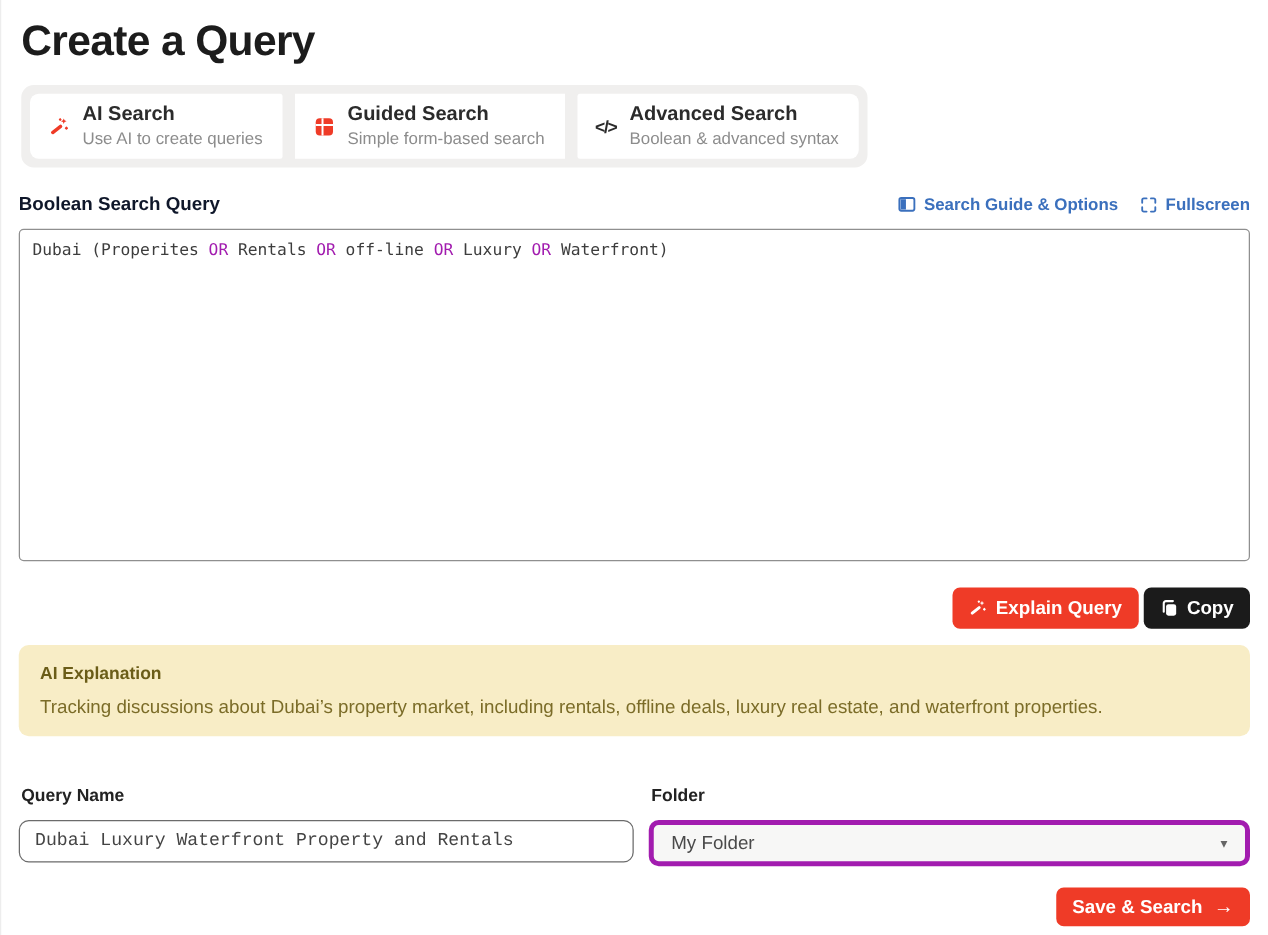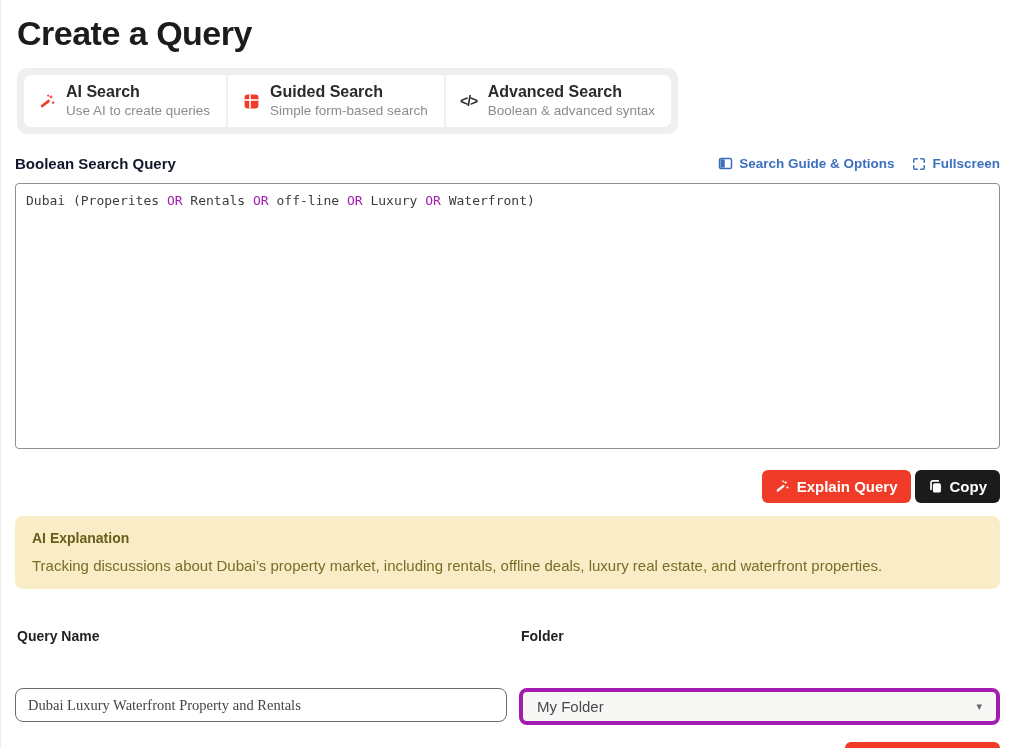--- a/index.html
+++ b/index.html
@@ -4,21 +4,21 @@
 <style>
   * { box-sizing: border-box; margin: 0; padding: 0; }
   html, body { width: 1014px; height: 748px; background: #fff; overflow: hidden; }
   body { font-family: "Liberation Sans", sans-serif; color: #1f1f1f; border-left: 1px solid #ededed; }
   .page { padding: 0 14px; }
 
   
   .page-title { margin: 12px 0 14px 2px; font-size: 34px; line-height: 42px; font-weight: 800; letter-spacing: -0.5px; color: #1c1c1c; }
 
   
-  .tabs-wrap { display: inline-flex; gap: 2px; background: #f0efee; border-radius: 10px; padding: 7px; margin-left: 2px; }
+  .tabs-wrap { display: inline-flex; gap: 10px; background: #f0efee; border-radius: 10px; padding: 7px; margin-left: 2px; }
   .tab { display: flex; align-items: center; gap: 10px; background: #fff; padding: 7px 16px 7px 14px; cursor: pointer; }
   .tab:first-child { border-radius: 7px 2px 2px 7px; }
   .tab:last-child { border-radius: 2px 7px 7px 2px; }
   .tab .ticon { width: 18px; display: flex; align-items: center; justify-content: center; flex: 0 0 auto; }
   .tab-texts { display: flex; flex-direction: column; }
   .tab-title { font-size: 16px; font-weight: 700; color: #2b2b2b; line-height: 20px; }
   .tab-sub { font-size: 13.5px; color: #8c8c8c; line-height: 18px; }
   .code-glyph { font-size: 14px; font-weight: 800; color: #2b2b2b; letter-spacing: -1px; }
 
   
@@ -37,25 +37,25 @@
   .btn-red { background: #ef3b27; }
   .btn-black { background: #1b1b1b; }
 
   
   .ai-box { margin-top: 13px; background: #f8edc6; border-radius: 8px; padding: 13px 17px; }
   .ai-title { font-size: 14px; font-weight: 800; color: #6b5d18; line-height: 18px; }
   .ai-body { margin-top: 9px; font-size: 15px; color: #7b6c28; line-height: 20px; }
 
   
   .form-row { display: flex; gap: 12px; margin-top: 38px; }
-  .form-col { display: flex; flex-direction: column; gap: 32px; }
+  .form-col { display: flex; flex-direction: column; }
   .col-left { width: 492px; }
   .col-right { flex: 1; }
   .field-label { font-size: 14px; font-weight: 800; color: #222; line-height: 18px; margin-bottom: 11px; margin-left: 2px; }
-  .text-input { width: 100%; height: 34px; border: 1px solid #6b6b6b; border-radius: 8px; padding: 0 12px; font-family: Liberation Serif, serif; font-size: 14.5px; color: #444; background: #fff; }
+  .text-input { width: 100%; height: 34px; border: 1px solid #6b6b6b; border-radius: 8px; padding: 0 12px; font-family: Liberation Mono, monospace; font-size: 14.5px; color: #444; background: #fff; }
   .select { height: 37px; background: #f7f7f6; border: 4px solid #a21caf; border-radius: 8px; display: flex; align-items: center; justify-content: space-between; padding: 0 14px; cursor: pointer; }
   .select-value { font-size: 15px; color: #4a4a4a; }
   .select-caret { font-size: 11px; color: #666; }
 
   
   .save-row { display: flex; justify-content: flex-end; margin-top: 17px; }
   .btn-save { padding: 6px 13px; font-size: 15px; font-weight: 700; gap: 9px; }
   .arrow { font-size: 16px; line-height: 18px; }
 
   svg { display: block; }

